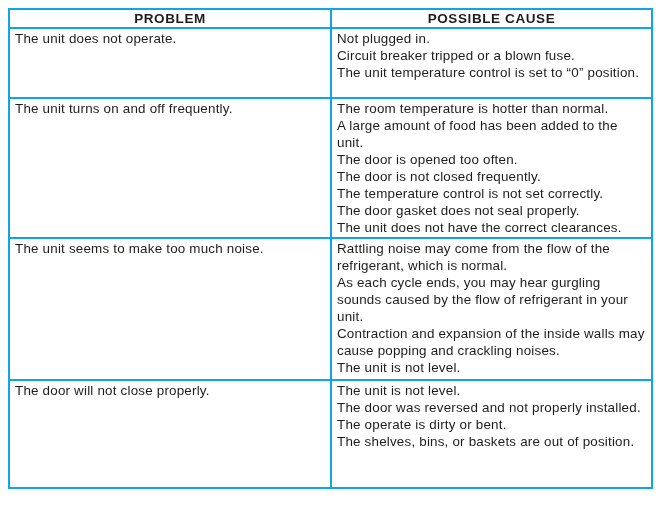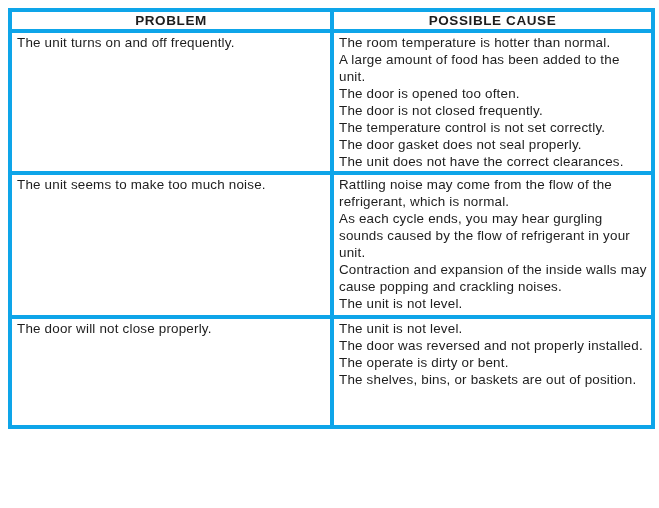--- a/index.html
+++ b/index.html
@@ -21,21 +21,21 @@
   table.ts-table {
     position: absolute;
     left: 8px;
     top: 8px;
     width: 643px;
     border-collapse: collapse;
     table-layout: fixed;
   }
   table.ts-table th,
   table.ts-table td {
-    border: 4px solid #0ea5e9;
+    border: 2px solid #0ea5e9;
     vertical-align: top;
     padding: 1px 4px 1px 5px;
     font-size: 13.4px;
     line-height: 17px;
     letter-spacing: 0.2px;
     overflow: hidden;
   }
   table.ts-table th {
     text-align: center;
     font-weight: bold;
@@ -66,20 +66,28 @@
       <col class="c-problem">
       <col class="c-cause">
     </colgroup>
     <thead>
       <tr>
         <th>PROBLEM</th>
         <th>POSSIBLE CAUSE</th>
       </tr>
     </thead>
     <tbody>
+      <tr class="row-0">
+        <td>The unit does not operate.</td>
+        <td>
+            <div class="cause-line">Not plugged in.</div>
+            <div class="cause-line">Circuit breaker tripped or a blown fuse.</div>
+            <div class="cause-line">The unit temperature control is set to “0” position.</div>
+          </td>
+      </tr>
       <tr class="row-1">
         <td>The unit turns on and off frequently.</td>
         <td>
             <div class="cause-line">The room temperature is hotter than normal.</div>
             <div class="cause-line">A large amount of food has been added to the unit.</div>
             <div class="cause-line">The door is opened too often.</div>
             <div class="cause-line">The door is not closed frequently.</div>
             <div class="cause-line">The temperature control is not set correctly.</div>
             <div class="cause-line">The door gasket does not seal properly.</div>
             <div class="cause-line">The unit does not have the correct clearances.</div>

